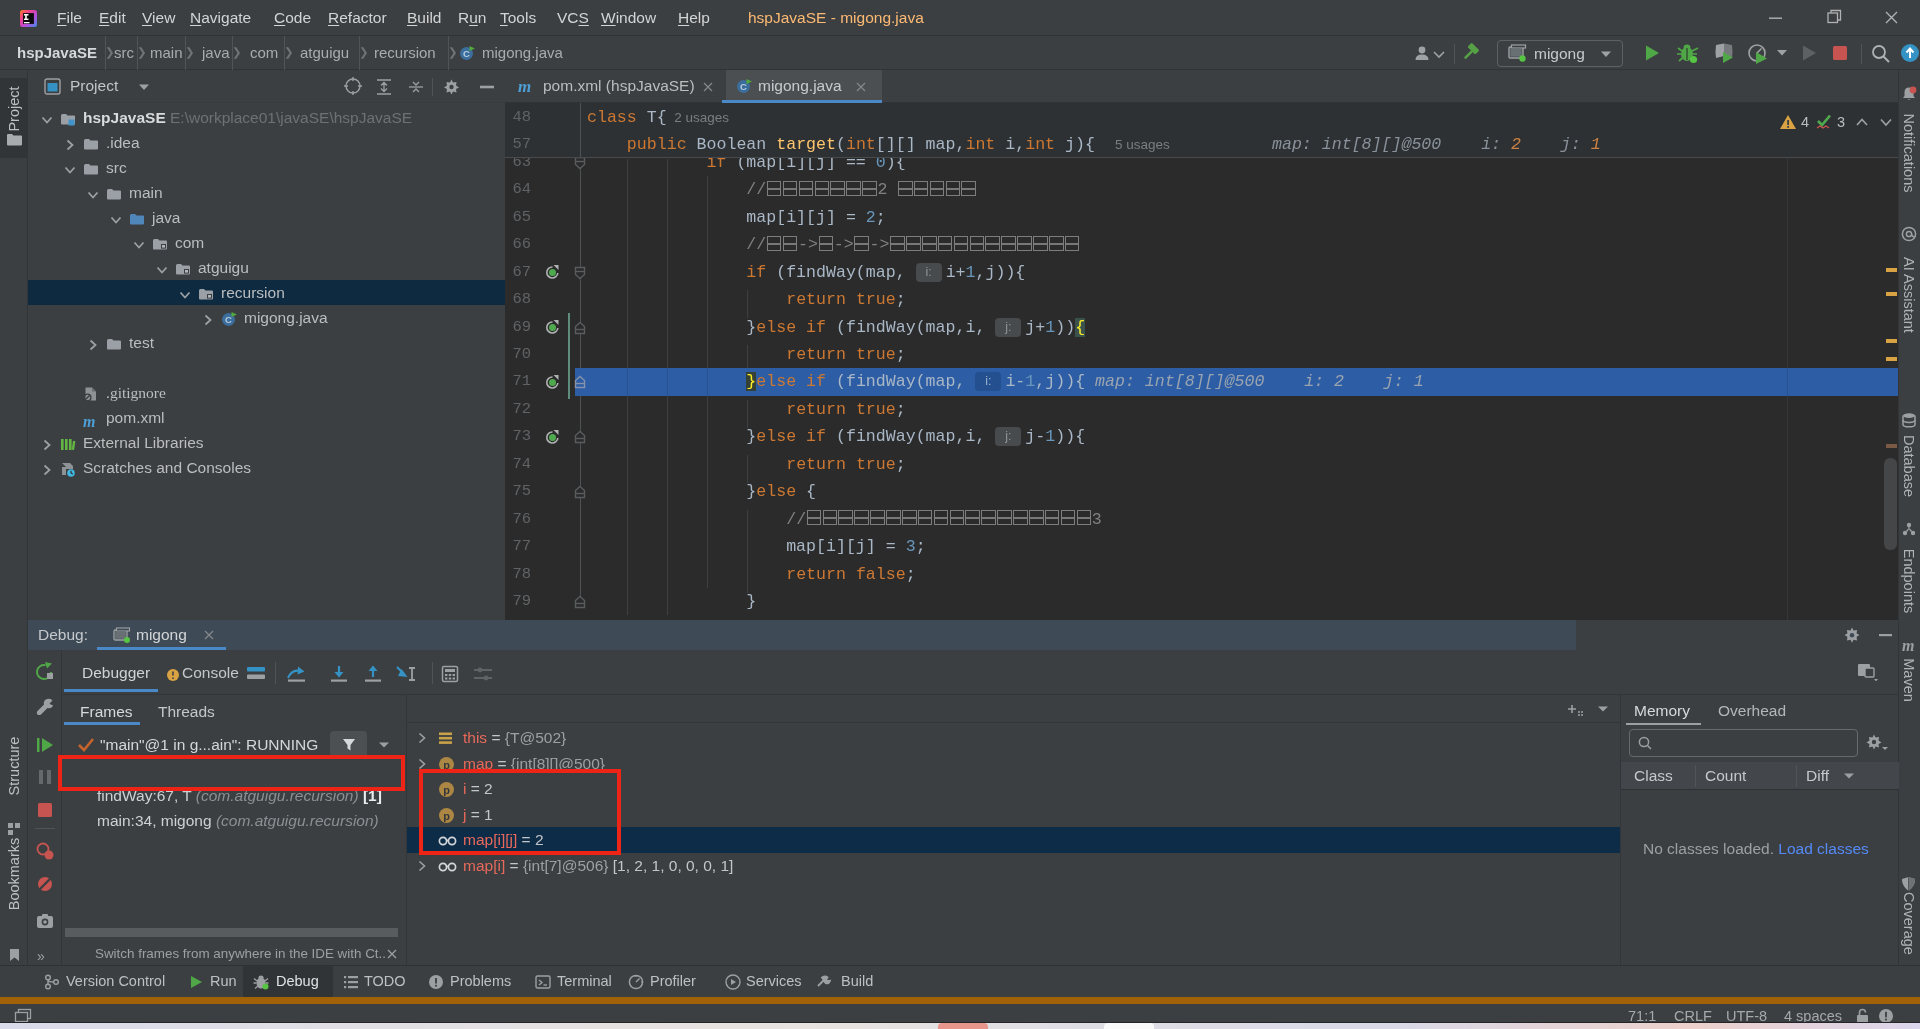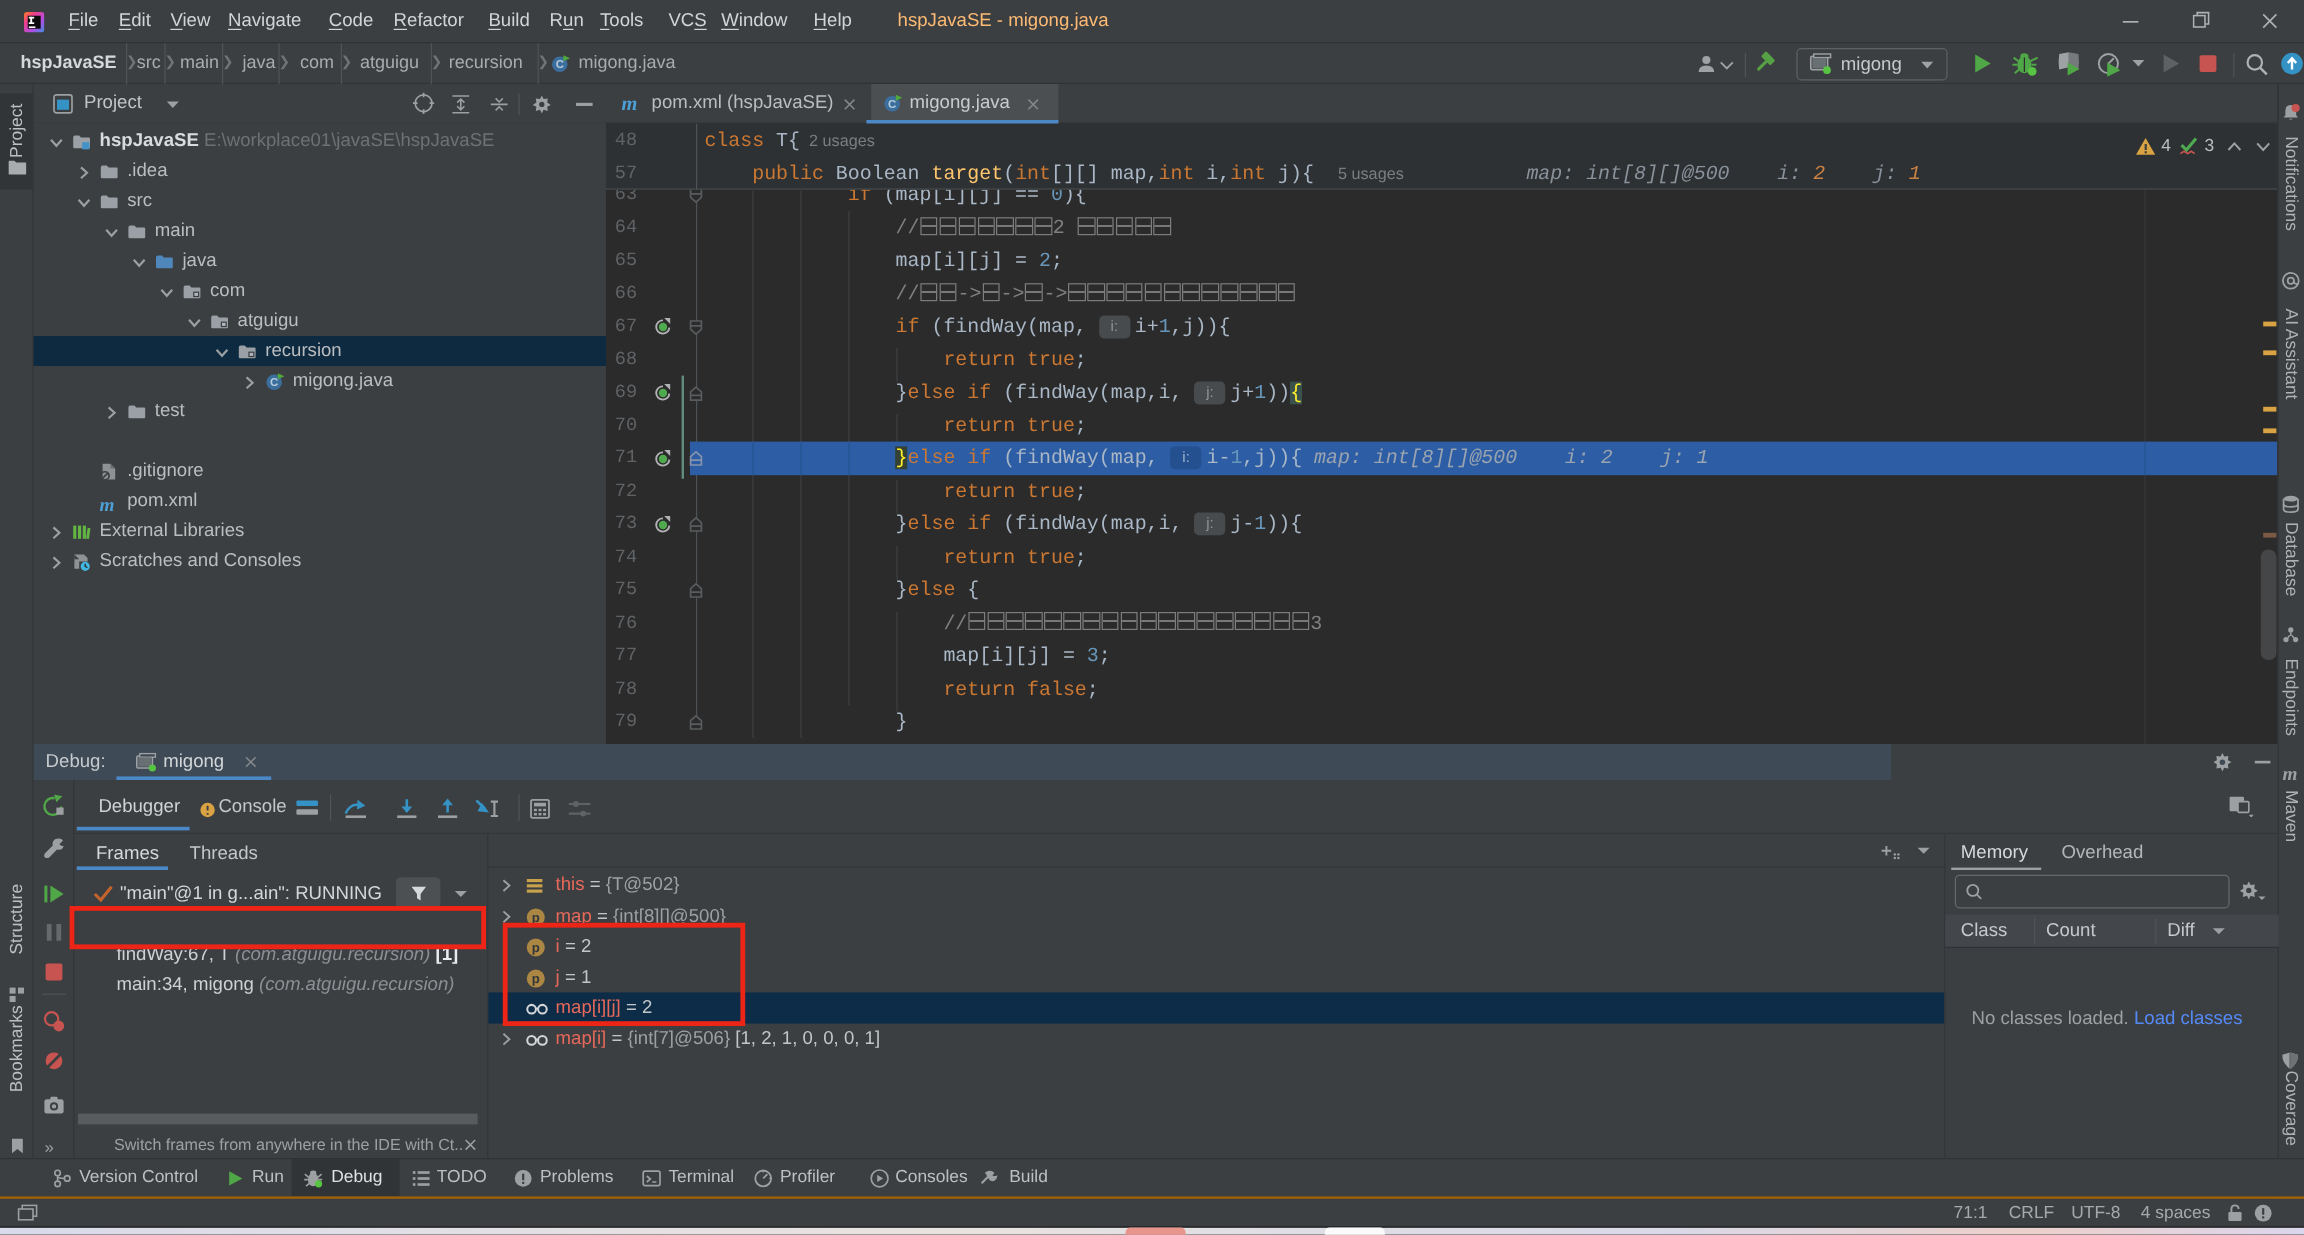--- a/index.html
+++ b/index.html
@@ -53,21 +53,21 @@
 #watches{position:absolute;left:378px;top:75px;width:1214px;height:270px;border-left:1px solid #333639}
 #memory{position:absolute;left:1592px;top:75px;width:278px;height:270px;border-left:1px solid #333639}
 .frow{position:absolute;left:0;width:344px;height:24.5px;line-height:24.5px;font-size:15.5px;color:#ced1d4;white-space:nowrap}
 .wrow{position:absolute;left:0;width:1214px;height:25.5px;line-height:25.5px;font-size:15.5px;color:#c3c6c9;white-space:nowrap}
 .vname{color:#e8695b}
 .vgrey{color:#9da0a3}
 .redbox{position:absolute;border:4px solid #ee2516;z-index:40}
 
 #btoolbar{left:0;top:965px;width:1920px;height:32px;background:#3c3f41;border-top:1px solid #2f3234}
 .bbtn{position:absolute;top:0;height:31px;line-height:31px;font-size:14.5px;color:#bdc0c2;white-space:nowrap}
-#status{left:0;top:997px;width:1920px;height:25px;background:#3c3f41;border-top:2px solid #a16207;color:#a6a9ab;font-size:14.5px}
+#status{left:0;top:997px;width:1920px;height:25px;background:#3c3f41;border-top:7px solid #a16207;color:#a6a9ab;font-size:14.5px}
 #task{left:0;top:1022px;width:1920px;height:7px;border-top:1px solid #232527;background:linear-gradient(90deg,#d9daea 0%,#e2dfe4 20%,#e8e3df 42%,#e0dee4 55%,#d9d9e8 72%,#ecd0cb 88%,#dbd6ec 100%)}
 .sep{position:absolute;width:1px;background:#515456}
 </style></head><body>
 <div id="app">
 <div id="title" class="abs">
 <svg class="abs" style="left:20px;top:10px" width="17" height="17" viewBox="0 0 17 17">
         <defs>
           <linearGradient id="lg" x1="0" y1="0" x2="1" y2="1">
             <stop offset="0" stop-color="#fc801d"></stop>
             <stop offset="0.3" stop-color="#ef3e8e"></stop>
@@ -333,21 +333,21 @@
           </svg></span>
         <span style="position:absolute;left:101px;">test</span>
       </div>
 <div class="trow" style="top:310.27px;">
         <span class="ic" style="left:55px"><svg width="15" height="16" viewBox="0 0 15 16">
             <path d="M2.5 1.5 H9 L13 5.5 V14.5 H2.5 Z" fill="#8f9294"></path>
             <path d="M9 1.5 L9 5.5 H13" fill="#6a6e70"></path>
             <circle cx="4.5" cy="11.5" r="3.4" fill="none" stroke="#3c3f41" stroke-width="1.4"></circle>
             <path d="M2.2 13.8 L6.8 9.2" stroke="#3c3f41" stroke-width="1.4"></path>
           </svg></span>
-        <span style="position:absolute;left:78px;">.gitignore</span>
+        <span style="position:absolute;left:78px;font-family:Liberation Serif, serif;">.gitignore</span>
       </div>
 <div class="trow" style="top:335.34000000000003px;">
         <span class="ic" style="left:55px"><span style="font-family:'Liberation Serif';font-style:italic;font-weight:bold;color:#4d9fd6;font-size:16px">m</span></span>
         <span style="position:absolute;left:78px;">pom.xml</span>
       </div>
 <div class="trow" style="top:360.41px;">
         <span class="ch" style="left:11px"><svg width="16" height="16" viewBox="0 0 16 16">
             <path d="M5.5 3.5 L10.5 8 L5.5 12.5" stroke="#9da0a2" stroke-width="1.8" fill="none"></path>
           </svg></span>
         <span class="ic" style="left:32px"><svg width="16" height="16" viewBox="0 0 16 16">
@@ -856,21 +856,21 @@
 <svg class="abs" style="left:628px;top:8px" width="16" height="16" viewBox="0 0 16 16">
         <circle cx="8" cy="8" r="6.6" fill="none" stroke="#9da0a2" stroke-width="1.5"></circle>
         <path d="M8 8 L11.5 4.5" stroke="#9da0a2" stroke-width="1.5"></path>
         <path d="M8 1 V3 M15 8 H13" stroke="#9da0a2" stroke-width="1.2"></path>
       </svg>
 <div class="bbtn" style="left:650px">Profiler</div>
 <svg class="abs" style="left:725px;top:8px" width="16" height="16" viewBox="0 0 16 16">
         <circle cx="8" cy="8" r="7" fill="none" stroke="#9da0a2" stroke-width="1.4"></circle>
         <path d="M6 5 L11 8 L6 11 Z" fill="#9da0a2"></path>
       </svg>
-<div class="bbtn" style="left:746px">Consoles</div>
+<div class="bbtn" style="left:746px">Services</div>
 <svg class="abs" style="left:816px;top:8px" width="16" height="16" viewBox="0 0 16 16">
         <path d="M2 12 L8 6 M6 3.5 Q9.5 1.5 11.5 3.5 L9.5 5.5 Q12 7.5 14 6.8 Q13 10.5 9.5 9 Z" stroke="#9da0a2" stroke-width="1.8" fill="#9da0a2"></path>
       </svg>
 <div class="bbtn" style="left:841px">Build</div>
 </div>
 <div id="status" class="abs">
 <svg class="abs" style="left:14px;top:4px" width="18" height="16" viewBox="0 0 18 16">
         <rect x="4.5" y="1.5" width="12" height="9" fill="none" stroke="#9da0a2" stroke-width="1.3"></rect>
         <rect x="1.5" y="4.5" width="12" height="9" fill="#3c3f41" stroke="#9da0a2" stroke-width="1.3"></rect>
       </svg>

